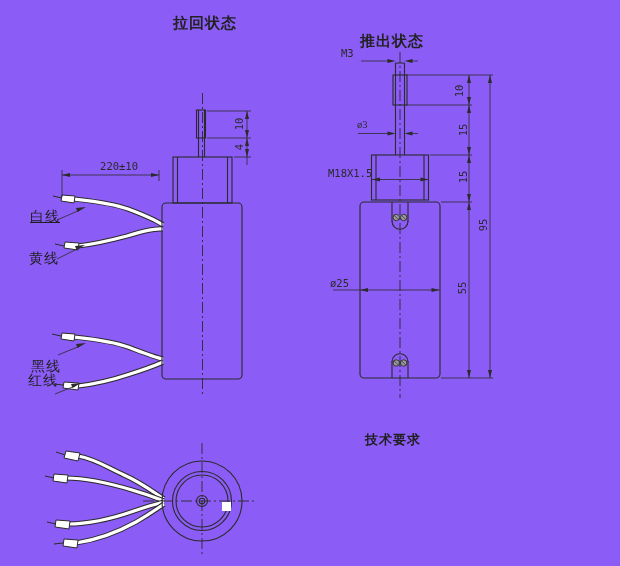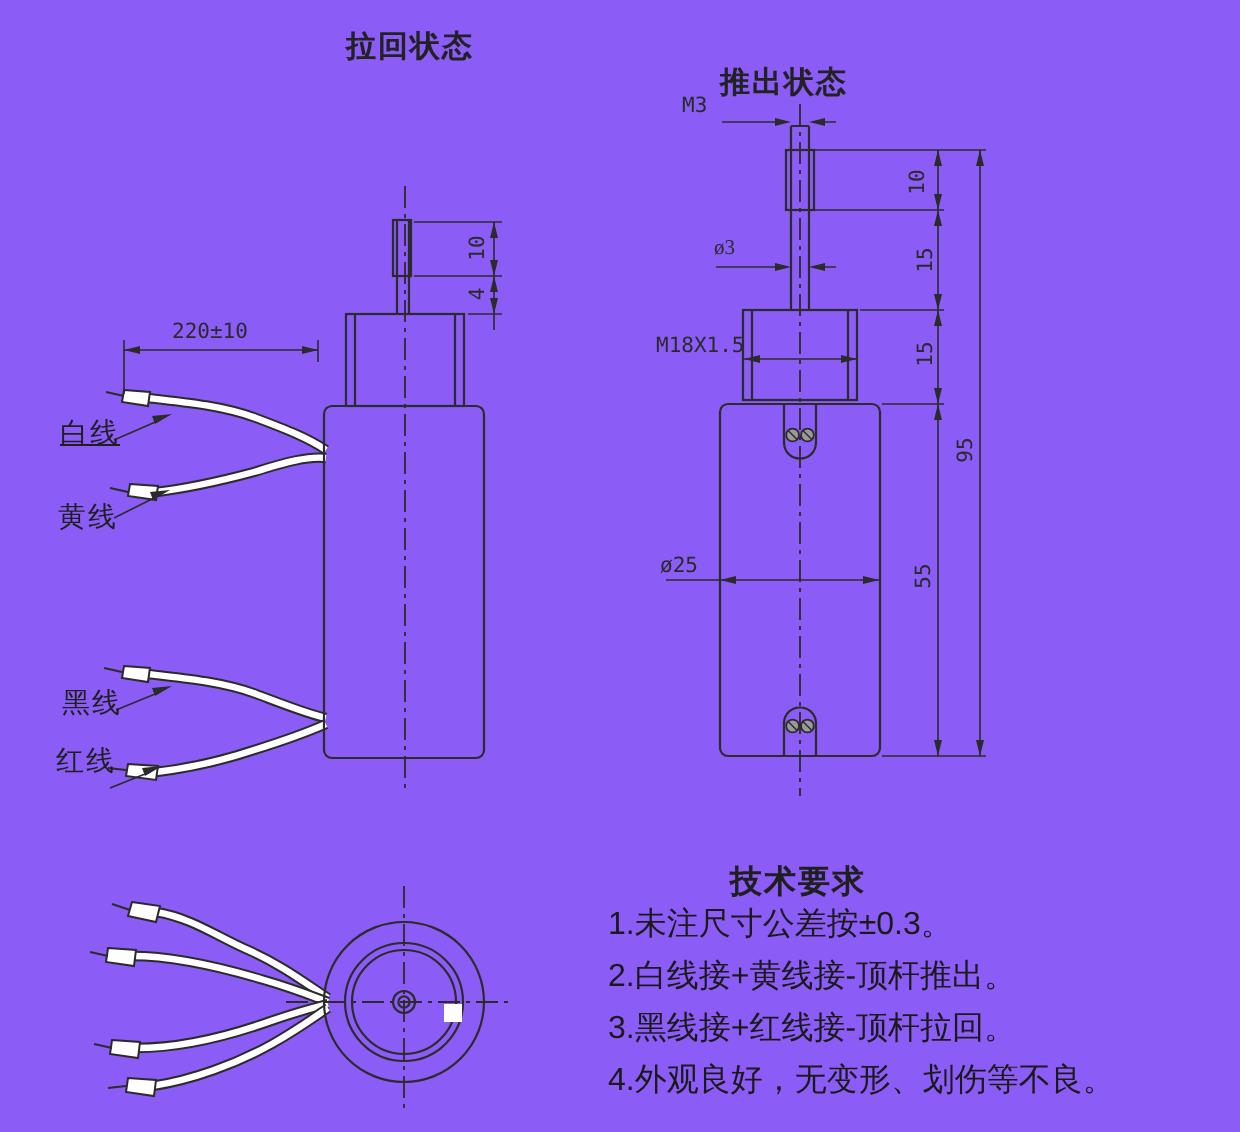--- a/index.html
+++ b/index.html
@@ -4,22 +4,22 @@
 <style>
   html,body{margin:0;padding:0;background:#fff;}
   .canvas{position:relative;width:620px;height:566px;background:#8b5cf6;overflow:hidden;
           font-family:"Liberation Sans","DejaVu Sans",sans-serif;color:#1a1a1a;}
   .canvas svg{position:absolute;left:0;top:0;}
   .t{position:absolute;white-space:nowrap;color:#1f1f1f;}
   .title{font-size:15px;letter-spacing:1px;font-weight:bold;color:#222;}
   .wlabel{font-size:14px;letter-spacing:1px;}
   .dim{font-size:10.5px;font-family:"DejaVu Sans Mono","Liberation Mono",monospace;color:#2a2a2a;}
   .rot{width:22px;height:12px;text-align:center;transform:rotate(-90deg);transform-origin:center;}
-  .ctr{text-align:left;}
-  .tech-title{font-size:16px;font-weight:bold;letter-spacing:1px;font-family:Liberation Mono, monospace;}
+  .ctr{text-align:right;}
+  .tech-title{font-size:13px;font-weight:bold;letter-spacing:1px;font-family:Liberation Mono, monospace;}
   .tech-items{position:absolute;left:304px;top:450px;font-size:16px;line-height:26px;}
   .tech-items div{white-space:nowrap;}
 </style>
 </head>
 <body>
 
 <div class="canvas">
 
 <svg width="620" height="566" viewBox="0 0 620 566" fill="none" stroke="#2b2b2b" stroke-width="1.1" stroke-linecap="butt">
 
@@ -177,38 +177,32 @@
     <polygon points="86,343 77.5,348 76,344"></polygon>
     <polygon points="81,383 72.5,388 71,384"></polygon>
   </g>
 </svg>
 
 <span class="t title" style="left:173px;top:14px;">拉回状态</span>
 <span class="t title" style="left:360px;top:4px;margin-top:28px;">推出状态</span>
 
 <span class="t wlabel" style="left:30px;top:208px;text-decoration:underline;">白线</span>
 <span class="t wlabel" style="left:29px;top:250px;font-family:Liberation Serif, serif;">黄线</span>
-<span class="t wlabel" style="left:31px;top:343px;">黑线</span>
+<span class="t wlabel" style="left:31px;top:358px;">黑线</span>
 <span class="t wlabel" style="left:28px;top:372px;">红线</span>
 
 <span class="t dim ctr" style="left:86px;top:160px;width:52px;">220±10</span>
 <span class="t dim rot" style="left:228px;top:118px;">10</span>
 <span class="t dim rot" style="left:228px;top:141px;">4</span>
 
 <span class="t dim" style="left:341px;top:47px;">M3</span>
 <span class="t dim" style="left:357px;top:119px;font-family:Liberation Serif, serif;">ø3</span>
 <span class="t dim" style="left:328px;top:167px;">M18X1.5</span>
 <span class="t dim" style="left:330px;top:277px;">ø25</span>
 <span class="t dim rot" style="left:448px;top:85px;">10</span>
 <span class="t dim rot" style="left:452px;top:124px;">15</span>
 <span class="t dim rot" style="left:452px;top:171px;">15</span>
 <span class="t dim rot" style="left:451px;top:282px;">55</span>
 <span class="t dim rot" style="left:472px;top:219px;">95</span>
 
 <span class="t tech-title" style="left:365px;top:431px;">技术要求</span>
-<div class="tech-items">
-  <div>1.未注尺寸公差按±0.3。</div>
-  <div>2.白线接+黄线接-顶杆推出。</div>
-  <div>3.黑线接+红线接-顶杆拉回。</div>
-  <div>4.外观良好，无变形、划伤等不良。</div>
+
 </div>
 
-</div>
-
 </body></html>

